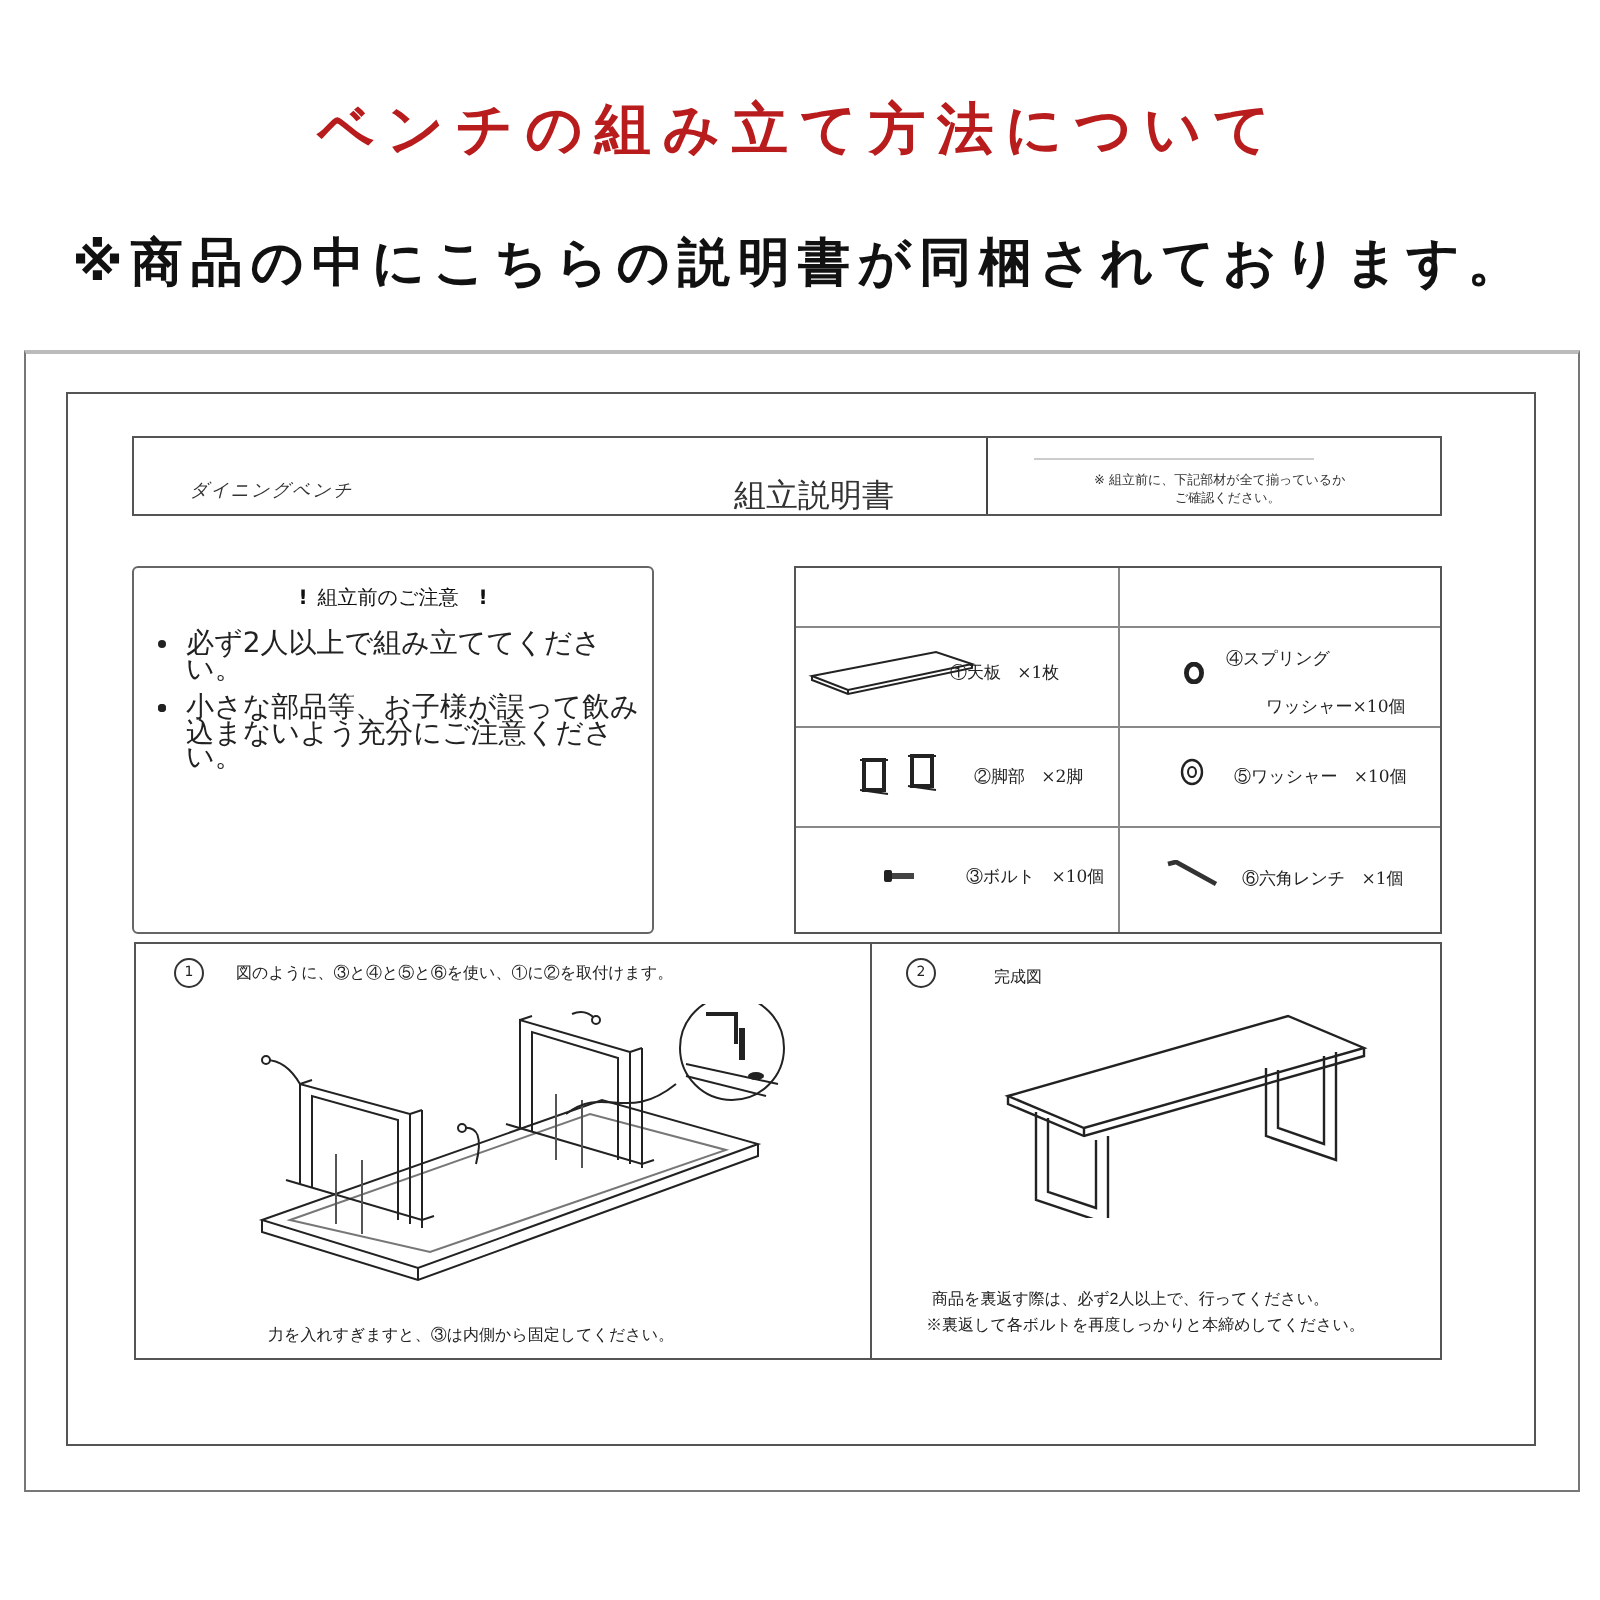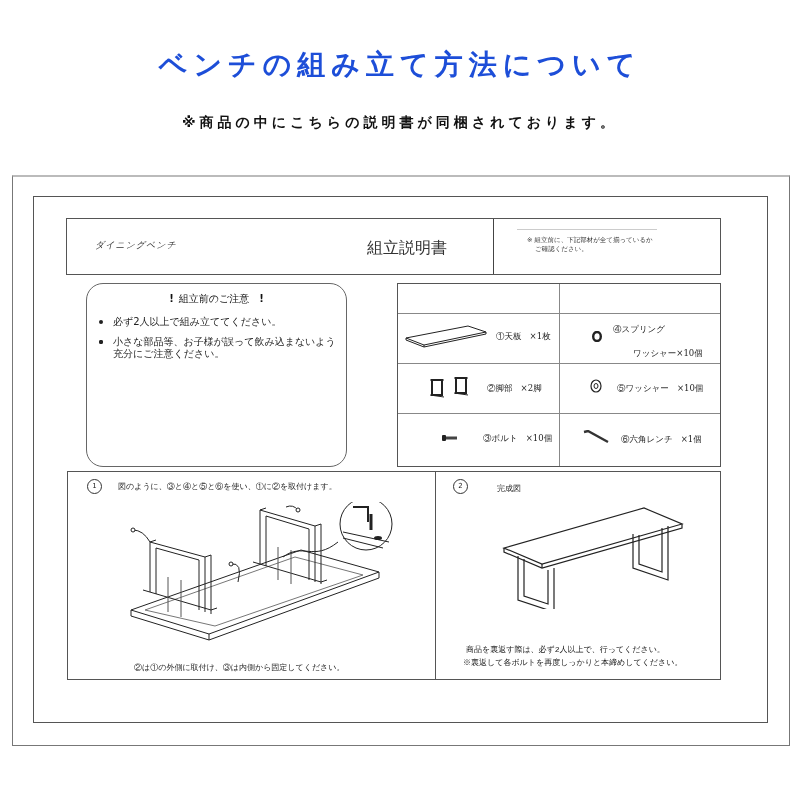--- a/index.html
+++ b/index.html
@@ -1,68 +1,68 @@
 <!DOCTYPE html>
 <html><head>
 <meta charset="utf-8">
 <style>
   * { box-sizing: border-box; margin: 0; padding: 0; }
   html, body { width: 800px; height: 800px; background: #ffffff; overflow: hidden; }
   body { position: relative; font-family: "DejaVu Sans", sans-serif; color: #111; }
 
   .title {
     position: absolute; left: 0; top: 46px; width: 800px; text-align: center;
-    font-size: 28px; font-weight: bold; letter-spacing: 6px; color: #1d4ed8;
+    font-size: 28px; font-weight: bold; letter-spacing: 6px; color: #b91c1c;
   }
   .subtitle {
     position: absolute; left: 0; top: 114px; width: 800px; text-align: center;
-    font-size: 14px; font-weight: bold; letter-spacing: 4px; color: #111;
+    font-size: 26px; font-weight: bold; letter-spacing: 4px; color: #111;
   }
 
   .outer-frame {
     position: absolute; left: 12px; top: 175px; width: 778px; height: 571px;
     border: 1px solid #777; border-top: 2px solid #bbb;
   }
   .inner-frame {
     position: absolute; left: 33px; top: 196px; width: 735px; height: 527px;
     border: 1px solid #555;
   }
 
   
   .header-table {
-    position: absolute; left: 66px; top: 218px; width: 655px; height: 57px;
+    position: absolute; left: 66px; top: 218px; width: 655px; height: 40px;
     border: 1px solid #555;
   }
   .header-divider { position: absolute; left: 426px; top: 0; width: 1px; height: 100%; background: #444; }
   .product-name {
     position: absolute; left: 28px; top: 20px; font-family: "DejaVu Serif", serif;
     font-size: 9px; font-style: italic; color: #333; letter-spacing: 1px;
   }
   .doc-title {
     position: absolute; left: 300px; top: 19px; font-family: Liberation Sans, sans-serif;
     font-size: 16px; color: #333;
   }
   .header-note-rule { position: absolute; left: 450px; top: 10px; width: 140px; height: 1px; background: #ccc; }
   .header-note {
-    position: absolute; left: 460px; top: 17px; font-size: 6.5px; line-height: 9px; color: #333;
+    position: absolute; left: 480px; top: 17px; font-size: 6.5px; line-height: 9px; color: #333; text-align: center;
   }
 
   
   .notice-box {
     position: absolute; left: 66px; top: 283px; width: 261px; height: 184px;
-    border: 1px solid #666; border-radius: 17px; margin-left: 20px;
+    border: 1px solid #666; border-radius: 3px;
   }
   .notice-title {
     position: absolute; left: 0; top: 8px; width: 100%; text-align: center;
     font-size: 10px; color: #111;
   }
   .notice-title .bang { font-weight: bold; margin: 0 5px; }
   .notice-list { position: absolute; left: 10px; top: 32px; width: 245px; list-style: none; }
   .notice-list li {
-    position: relative; padding-left: 16px; font-size: 10px; line-height: 12.5px;
+    position: relative; padding-left: 16px; font-size: 14px; line-height: 12.5px;
     color: #222; margin-bottom: 7px;
   }
   .notice-list li .bullet {
     position: absolute; left: 2px; top: 4px; width: 4px; height: 4px; border-radius: 50%; background: #222;
   }
 
   
   .parts-table {
     position: absolute; left: 397px; top: 283px; width: 324px; height: 184px;
     border: 1px solid #555;
@@ -78,21 +78,21 @@
   .step-panel {
     position: absolute; top: 471px; height: 209px; border: 1px solid #555;
   }
   .step1 { left: 67px; width: 369px; }
   .step2 { left: 435px; width: 286px; }
   .step-num {
     position: absolute; width: 15px; height: 15px; border: 1px solid #333; border-radius: 50%;
     font-size: 7px; text-align: center; line-height: 13px; color: #222;
   }
   .step-text {
-    position: absolute; font-family: Liberation Mono, monospace; font-size: 8px; color: #222; white-space: nowrap;
+    position: absolute; font-family: Liberation Sans, sans-serif; font-size: 8px; color: #222; white-space: nowrap;
   }
   .step-figure { position: absolute; }
 </style>
 </head>
 <body>
 
 <div class="title">ベンチの組み立て方法について</div>
 <div class="subtitle">※商品の中にこちらの説明書が同梱されております。</div>
 
 <div class="outer-frame"></div>
@@ -124,21 +124,21 @@
   <div class="pt-vline"></div>
   <div class="pt-hline" style="top:29px"></div>
   <div class="pt-hline" style="top:79px"></div>
   <div class="pt-hline" style="top:129px"></div>
 
   <svg class="part-icon" style="left:6px;top:40px" width="84" height="26" viewBox="0 0 84 26">
     <polygon points="2,14 64,2 82,8 20,21" fill="#fff" stroke="#222" stroke-width="1"></polygon>
     <polyline points="2,14 2,16 20,23 82,10 82,8" fill="none" stroke="#222" stroke-width="1"></polyline>
     <line x1="20" y1="21" x2="20" y2="23" stroke="#222"></line>
   </svg>
-  <div class="part-label" style="left:98px;top:47px"><span>①天板</span>&nbsp;&nbsp;&nbsp;<span>×1枚</span></div>
+  <div class="part-label" style="left:77px;top:47px"><span>①天板</span>&nbsp;&nbsp;&nbsp;<span>×1枚</span></div>
 
   <svg class="part-icon" style="left:32px;top:93px" width="42" height="22" viewBox="0 0 42 22">
     <rect x="2" y="3" width="10" height="15" fill="none" stroke="#222" stroke-width="2"></rect>
     <line x1="0" y1="3" x2="14" y2="3" stroke="#222" stroke-width="1"></line>
     <line x1="0" y1="18" x2="14" y2="20" stroke="#222" stroke-width="1"></line>
     <rect x="26" y="1" width="10" height="15" fill="none" stroke="#222" stroke-width="2"></rect>
     <line x1="24" y1="1" x2="38" y2="1" stroke="#222" stroke-width="1"></line>
     <line x1="24" y1="16" x2="38" y2="18" stroke="#222" stroke-width="1"></line>
   </svg>
   <div class="part-label" style="left:89px;top:99px"><span>②脚部</span>&nbsp;&nbsp;&nbsp;<span>×2脚</span></div>
@@ -210,21 +210,21 @@
       <line x1="248" y1="12" x2="248" y2="28" stroke-width="3"></line>
       <line x1="220" y1="30" x2="266" y2="40"></line>
       <line x1="220" y1="36" x2="260" y2="46"></line>
     </g>
     <circle cx="10" cy="28" r="2" fill="#fff" stroke="#222"></circle>
     <circle cx="175" cy="8" r="2" fill="#fff" stroke="#222"></circle>
     <circle cx="108" cy="62" r="2" fill="#fff" stroke="#222"></circle>
     <ellipse cx="255" cy="36" rx="4" ry="2" fill="#222"></ellipse>
   </svg>
 
-  <div class="step-text" style="left:66px;top:190px">②は①の外側に取付け、③は内側から固定してください。</div>
+  <div class="step-text" style="left:66px;top:190px">力を入れすぎますと、③は内側から固定してください。</div>
 </div>
 
 <div class="step-panel step2">
   <div class="step-num" style="left:17px;top:7px">2</div>
   <div class="step-text" style="left:61px;top:11px">完成図</div>
 
   <svg class="step-figure" style="left:66px;top:32px" width="185" height="105" viewBox="0 0 185 105">
     <g fill="none" stroke="#222" stroke-width="1.2">
       <polygon points="2,44 142,4 180,20 40,60"></polygon>
       <polyline points="2,44 2,48 40,64 180,24 180,20"></polyline>

